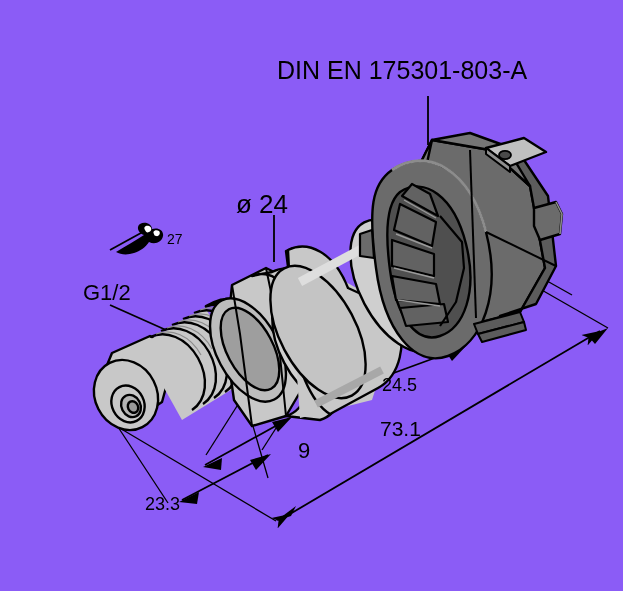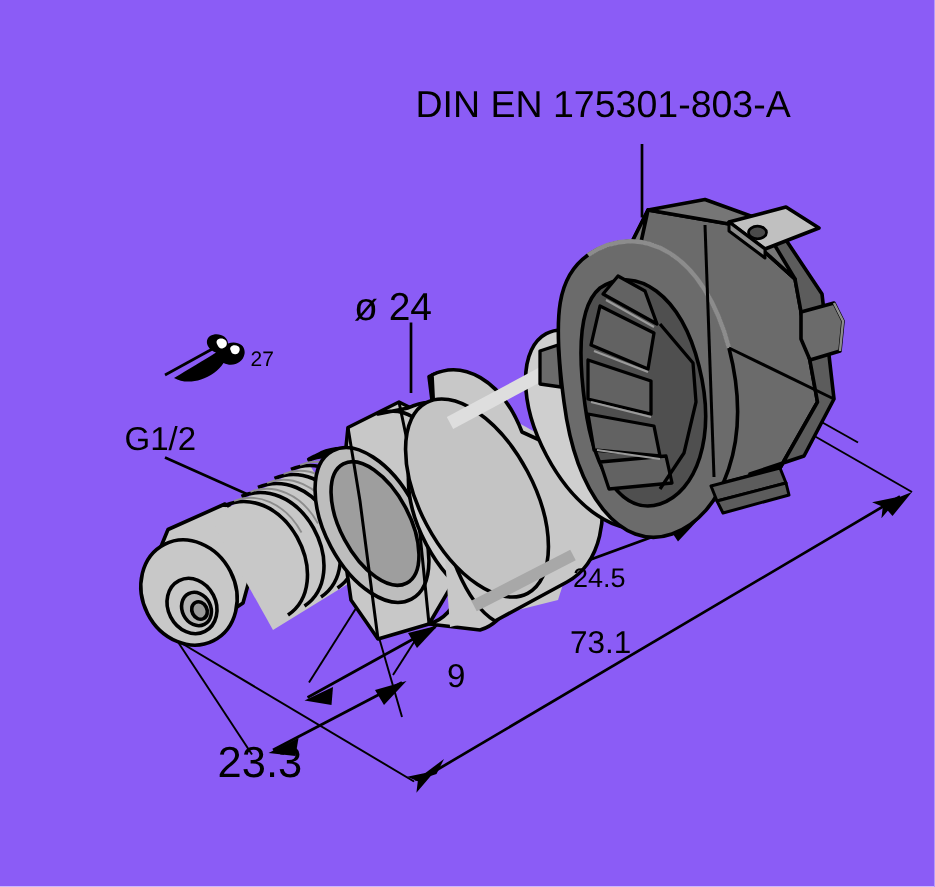--- a/index.html
+++ b/index.html
@@ -25,21 +25,21 @@
     font-weight:400;
     letter-spacing:0px;
   }
   #title-label{font-size:25px;left:277px;top:58px;}
   #dia-label{font-size:26px;left:236px;top:191px;}
   #wrench-label{font-size:14px;left:167px;top:232px;}
   #thread-label{font-size:22px;left:40px;top:282px;margin-left:43px;}
   #dim-245-label{font-size:18px;top:376px;left:382px;}
   #dim-731-label{font-size:21px;top:418px;left:380px;}
   #dim-9-label{font-size:22px;top:440px;left:298px;}
-  #dim-233-label{font-size:29px;top:495px;left:145px;}
+  #dim-233-label{font-size:18px;top:495px;left:145px;}
 </style>
 </head>
 <body>
 
 <div id="sheet">
 
   <svg width="623" height="591" viewBox="0 0 623 591" shape-rendering="geometricPrecision">
 
     <defs>
       <marker id="arrHead" markerWidth="11" markerHeight="11" refX="10" refY="3.6" orient="auto" markerUnits="strokeWidth">

